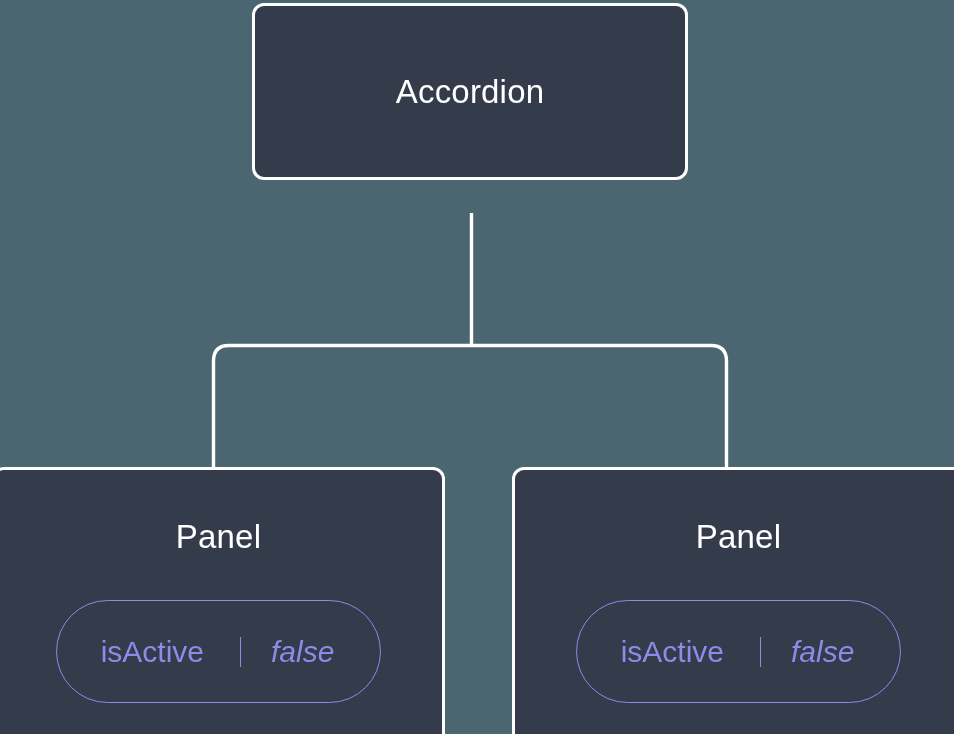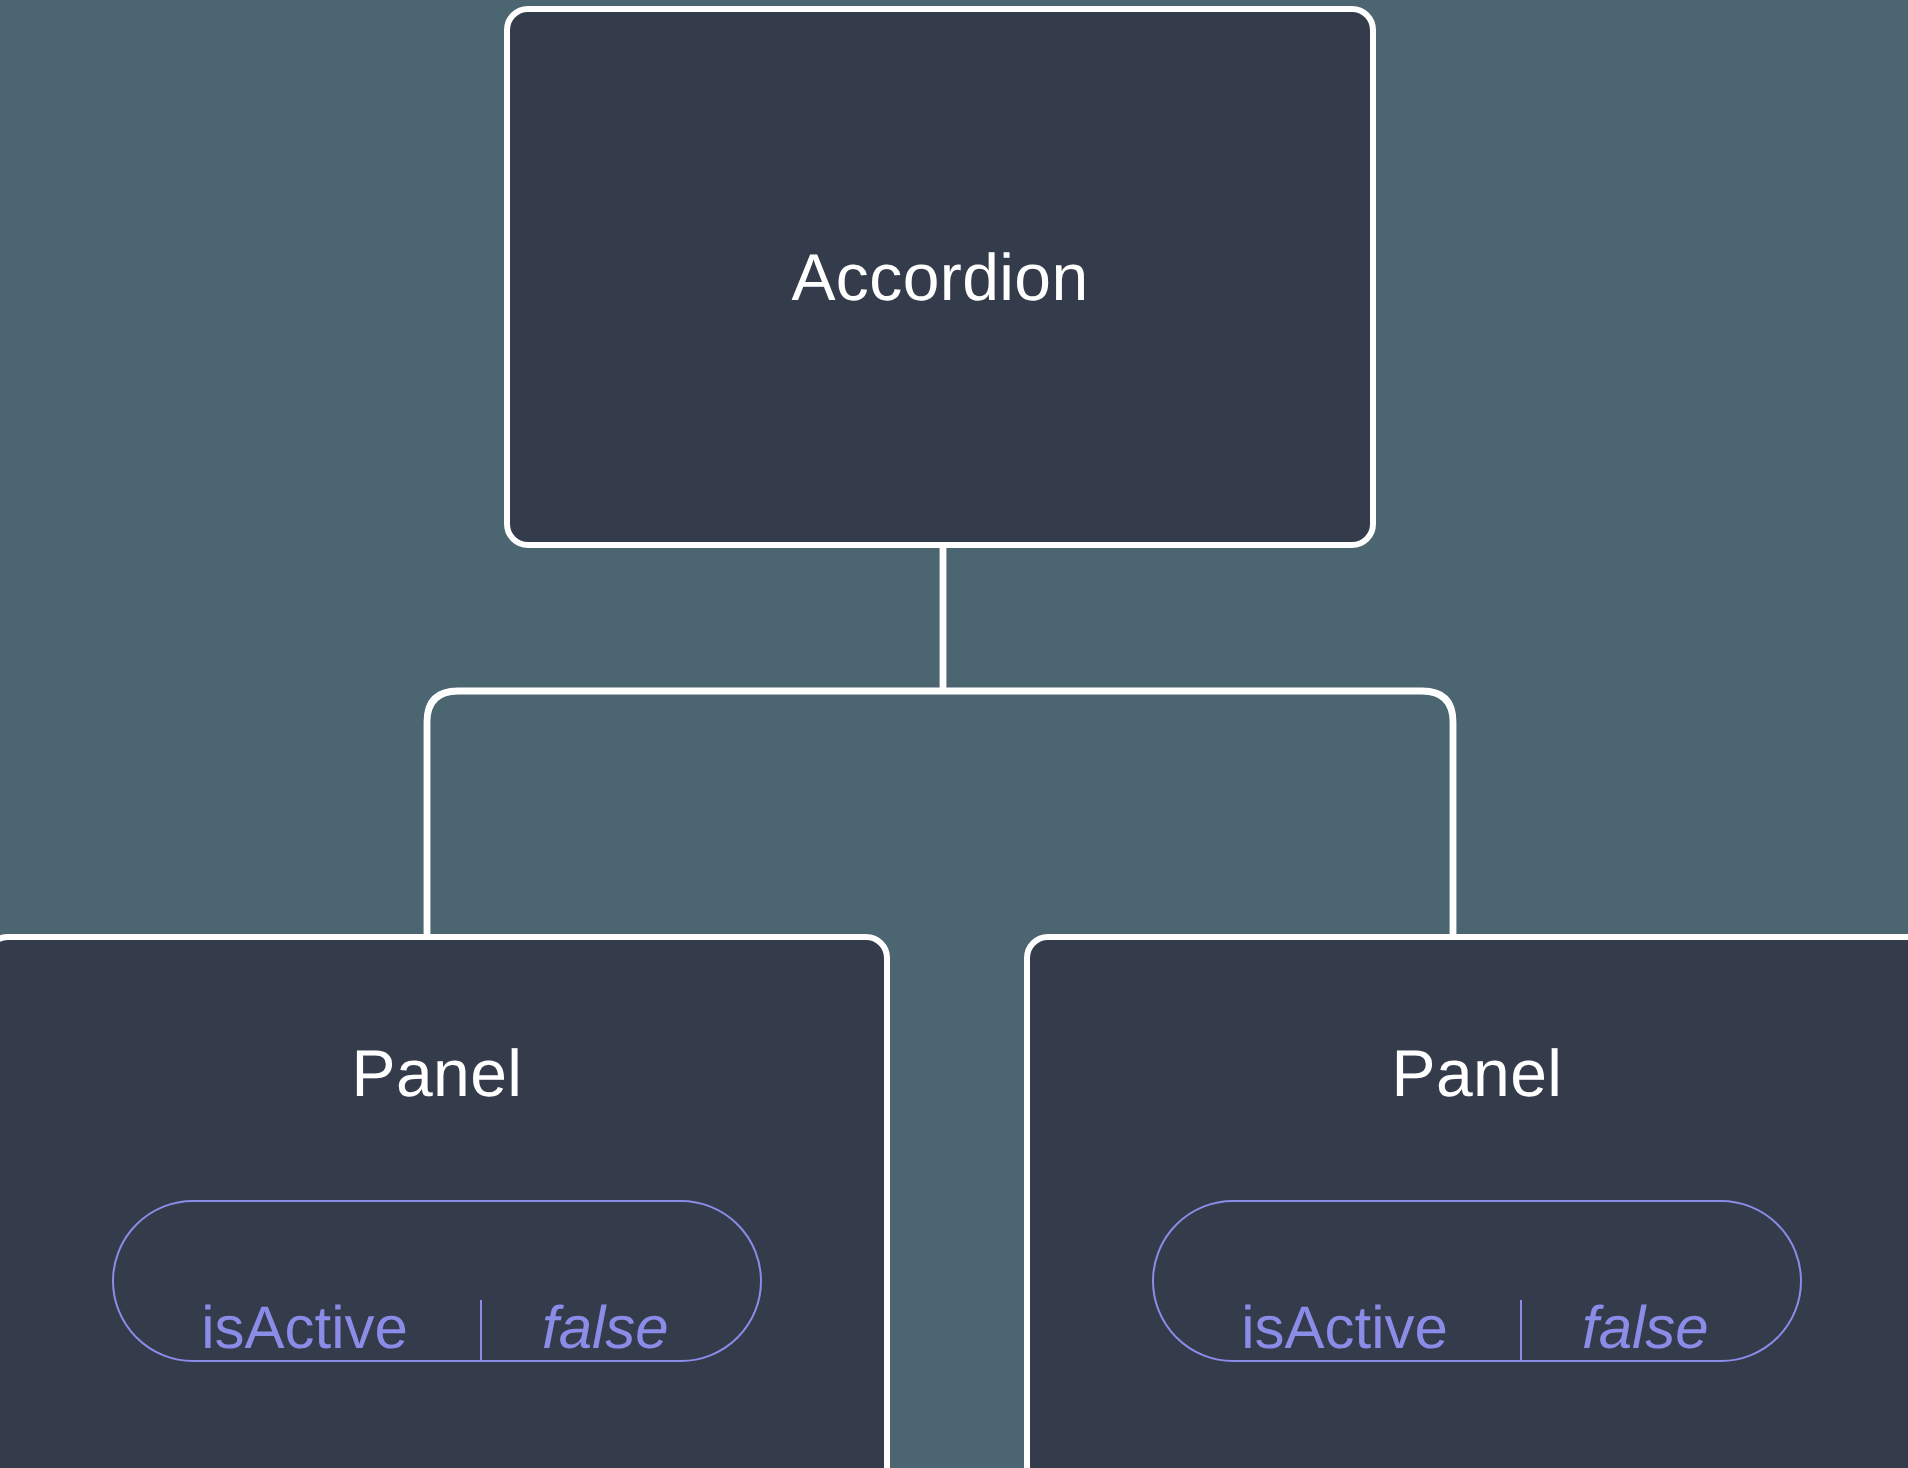--- a/index.html
+++ b/index.html
@@ -46,44 +46,44 @@
     font-size: 33px;
     line-height: 1;
     letter-spacing: 0.2px;
     white-space: nowrap;
   }
 
   #node-accordion {
     left: 252px;
     top: 3px;
     width: 436px;
-    height: 271px;
+    height: 177px;
     justify-content: center;
   }
 
   .node-panel {
     top: 467px;
     height: 278px;
     padding-top: 50px;
   }
   #node-panel-0 {
     left: -8px;
     width: 453px;
   }
   #node-panel-1 {
     left: 512px;
     width: 453px;
   }
 
   
   .pill {
     display: flex;
-    align-items: flex-end;
+    align-items: center;
     box-sizing: border-box;
-    height: 81px;
+    height: 103px;
     margin-top: 47px;
     border: 1.6px solid #8a8ce8;
     border-radius: 52px;
     overflow: hidden;
   }
   .pill-key, .pill-val {
     display: flex;
     align-items: center;
     justify-content: center;
     color: #8a8ce8;

